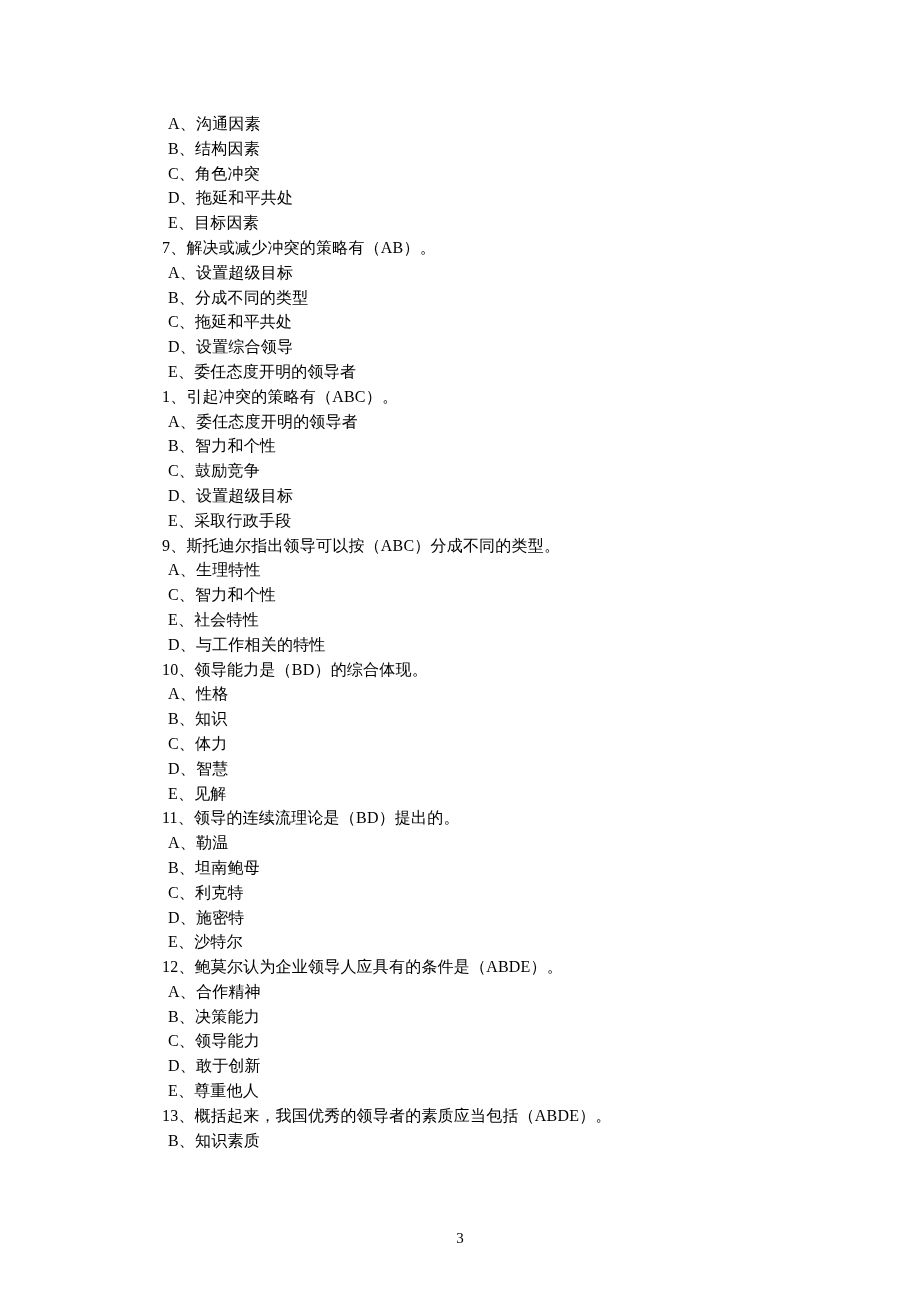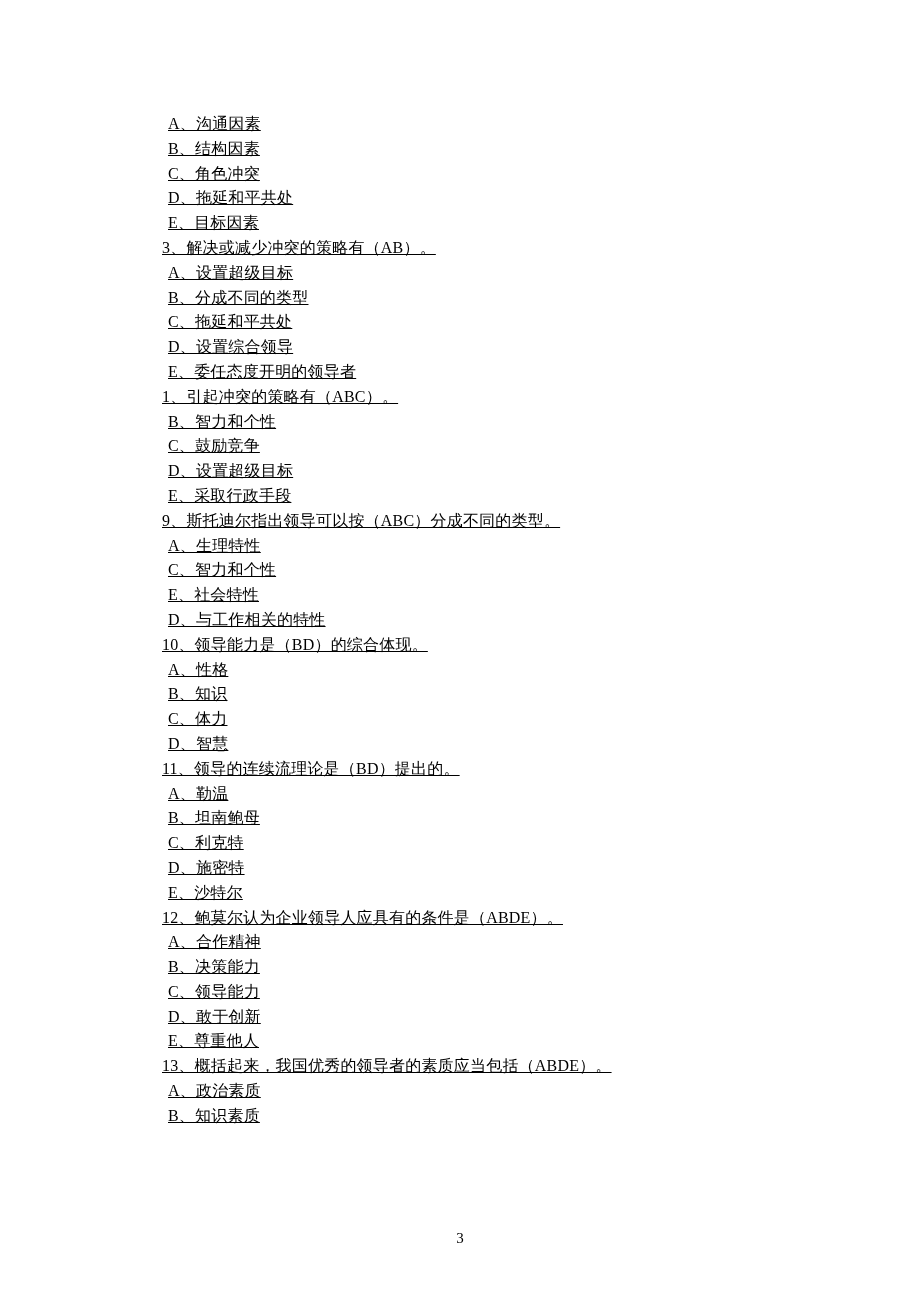--- a/index.html
+++ b/index.html
@@ -14,21 +14,20 @@
     line-height: 1.55;
     position: relative;
   }
   .page {
     padding: 112px 0 0 162px;
     width: 620px;
   }
   .line {
     white-space: pre;
     letter-spacing: 0.2px;
-    text-decoration: underline;
   }
   .opt {
     padding-left: 6px;
   }
   .q {
     padding-left: 0;
   }
   .page-number {
     position: absolute;
     bottom: 52px;
@@ -42,58 +41,59 @@
 <body>
 
 <div class="page">
 
   <div class="line opt">A、沟通因素</div>
   <div class="line opt">B、结构因素</div>
   <div class="line opt">C、角色冲突</div>
   <div class="line opt">D、拖延和平共处</div>
   <div class="line opt">E、目标因素</div>
 
-  <div class="line q">3、解决或减少冲突的策略有（AB）。</div>
+  <div class="line q">7、解决或减少冲突的策略有（AB）。</div>
   <div class="line opt">A、设置超级目标</div>
   <div class="line opt">B、分成不同的类型</div>
   <div class="line opt">C、拖延和平共处</div>
   <div class="line opt">D、设置综合领导</div>
   <div class="line opt">E、委任态度开明的领导者</div>
 
   <div class="line q">1、引起冲突的策略有（ABC）。</div>
+  <div class="line opt">A、委任态度开明的领导者</div>
   <div class="line opt">B、智力和个性</div>
   <div class="line opt">C、鼓励竞争</div>
   <div class="line opt">D、设置超级目标</div>
   <div class="line opt">E、采取行政手段</div>
 
   <div class="line q">9、斯托迪尔指出领导可以按（ABC）分成不同的类型。</div>
   <div class="line opt">A、生理特性</div>
   <div class="line opt">C、智力和个性</div>
   <div class="line opt">E、社会特性</div>
   <div class="line opt">D、与工作相关的特性</div>
 
   <div class="line q">10、领导能力是（BD）的综合体现。</div>
   <div class="line opt">A、性格</div>
   <div class="line opt">B、知识</div>
   <div class="line opt">C、体力</div>
   <div class="line opt">D、智慧</div>
+  <div class="line opt">E、见解</div>
 
   <div class="line q">11、领导的连续流理论是（BD）提出的。</div>
   <div class="line opt">A、勒温</div>
   <div class="line opt">B、坦南鲍母</div>
   <div class="line opt">C、利克特</div>
   <div class="line opt">D、施密特</div>
   <div class="line opt">E、沙特尔</div>
 
   <div class="line q">12、鲍莫尔认为企业领导人应具有的条件是（ABDE）。</div>
   <div class="line opt">A、合作精神</div>
   <div class="line opt">B、决策能力</div>
   <div class="line opt">C、领导能力</div>
   <div class="line opt">D、敢于创新</div>
   <div class="line opt">E、尊重他人</div>
 
   <div class="line q">13、概括起来，我国优秀的领导者的素质应当包括（ABDE）。</div>
-  <div class="line opt">A、政治素质</div>
   <div class="line opt">B、知识素质</div>
 
 </div>
 
 <div class="page-number">3</div>
 
 </body></html>

